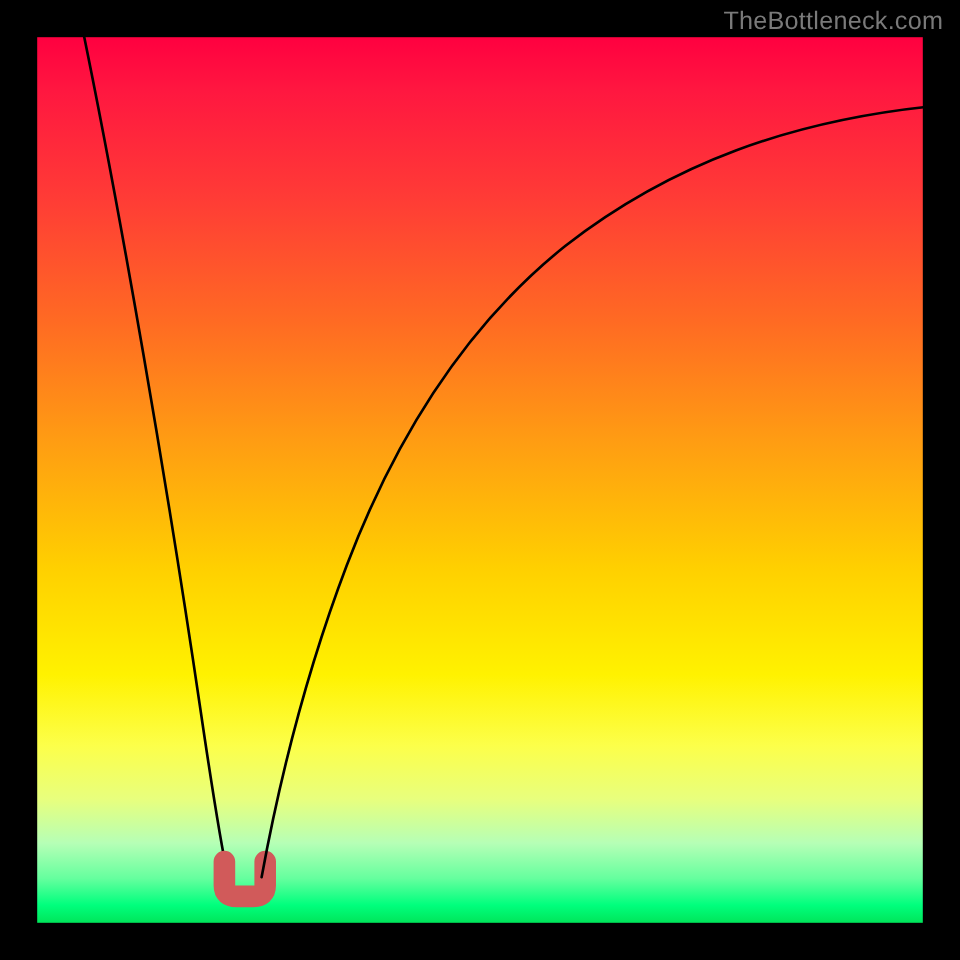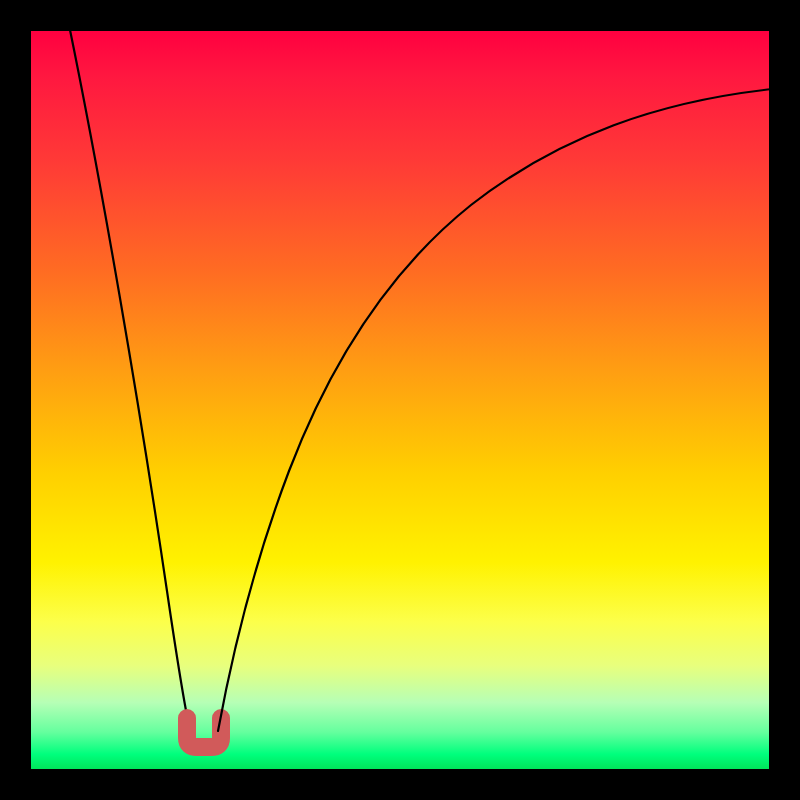--- a/index.html
+++ b/index.html
@@ -92,14 +92,15 @@
                L 190 687"></path>
 
       <path class="curve" d="M 187 700
                C 198 640, 220 540, 258 440
                C 300 330, 360 238, 440 174
                C 530 104, 630 70, 742 58"></path>
     </svg>
 
   </div>
 
+  <div class="watermark">TheBottleneck.com</div>
 
 </div>
 
 </body></html>

